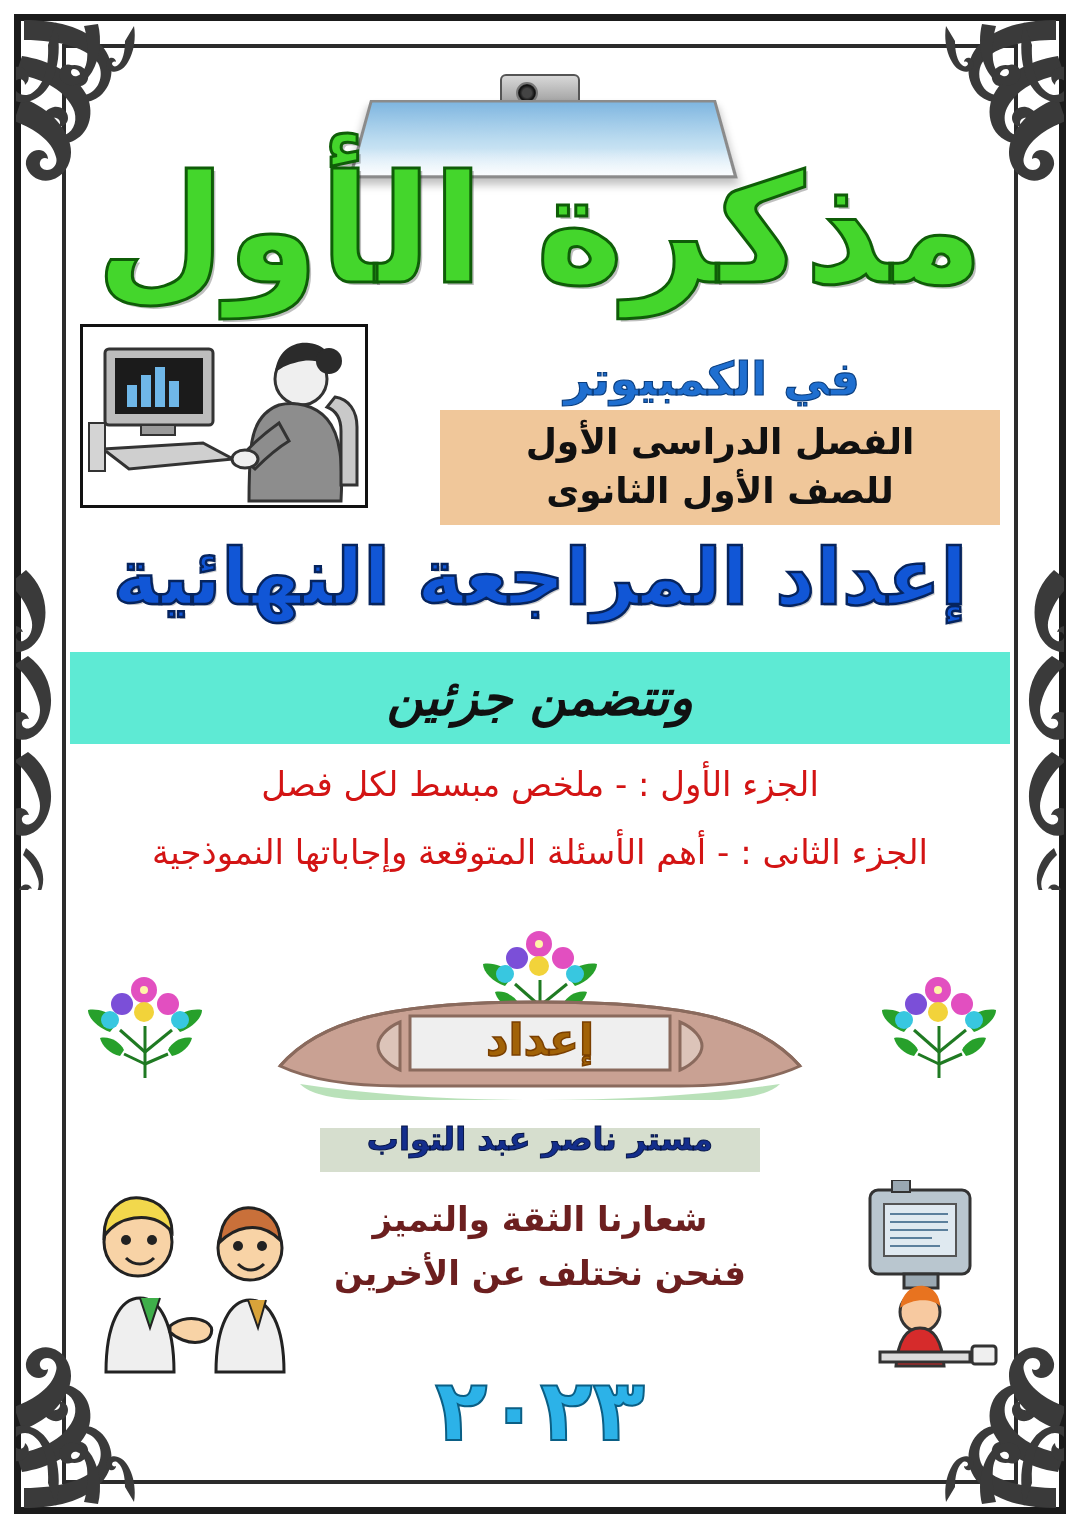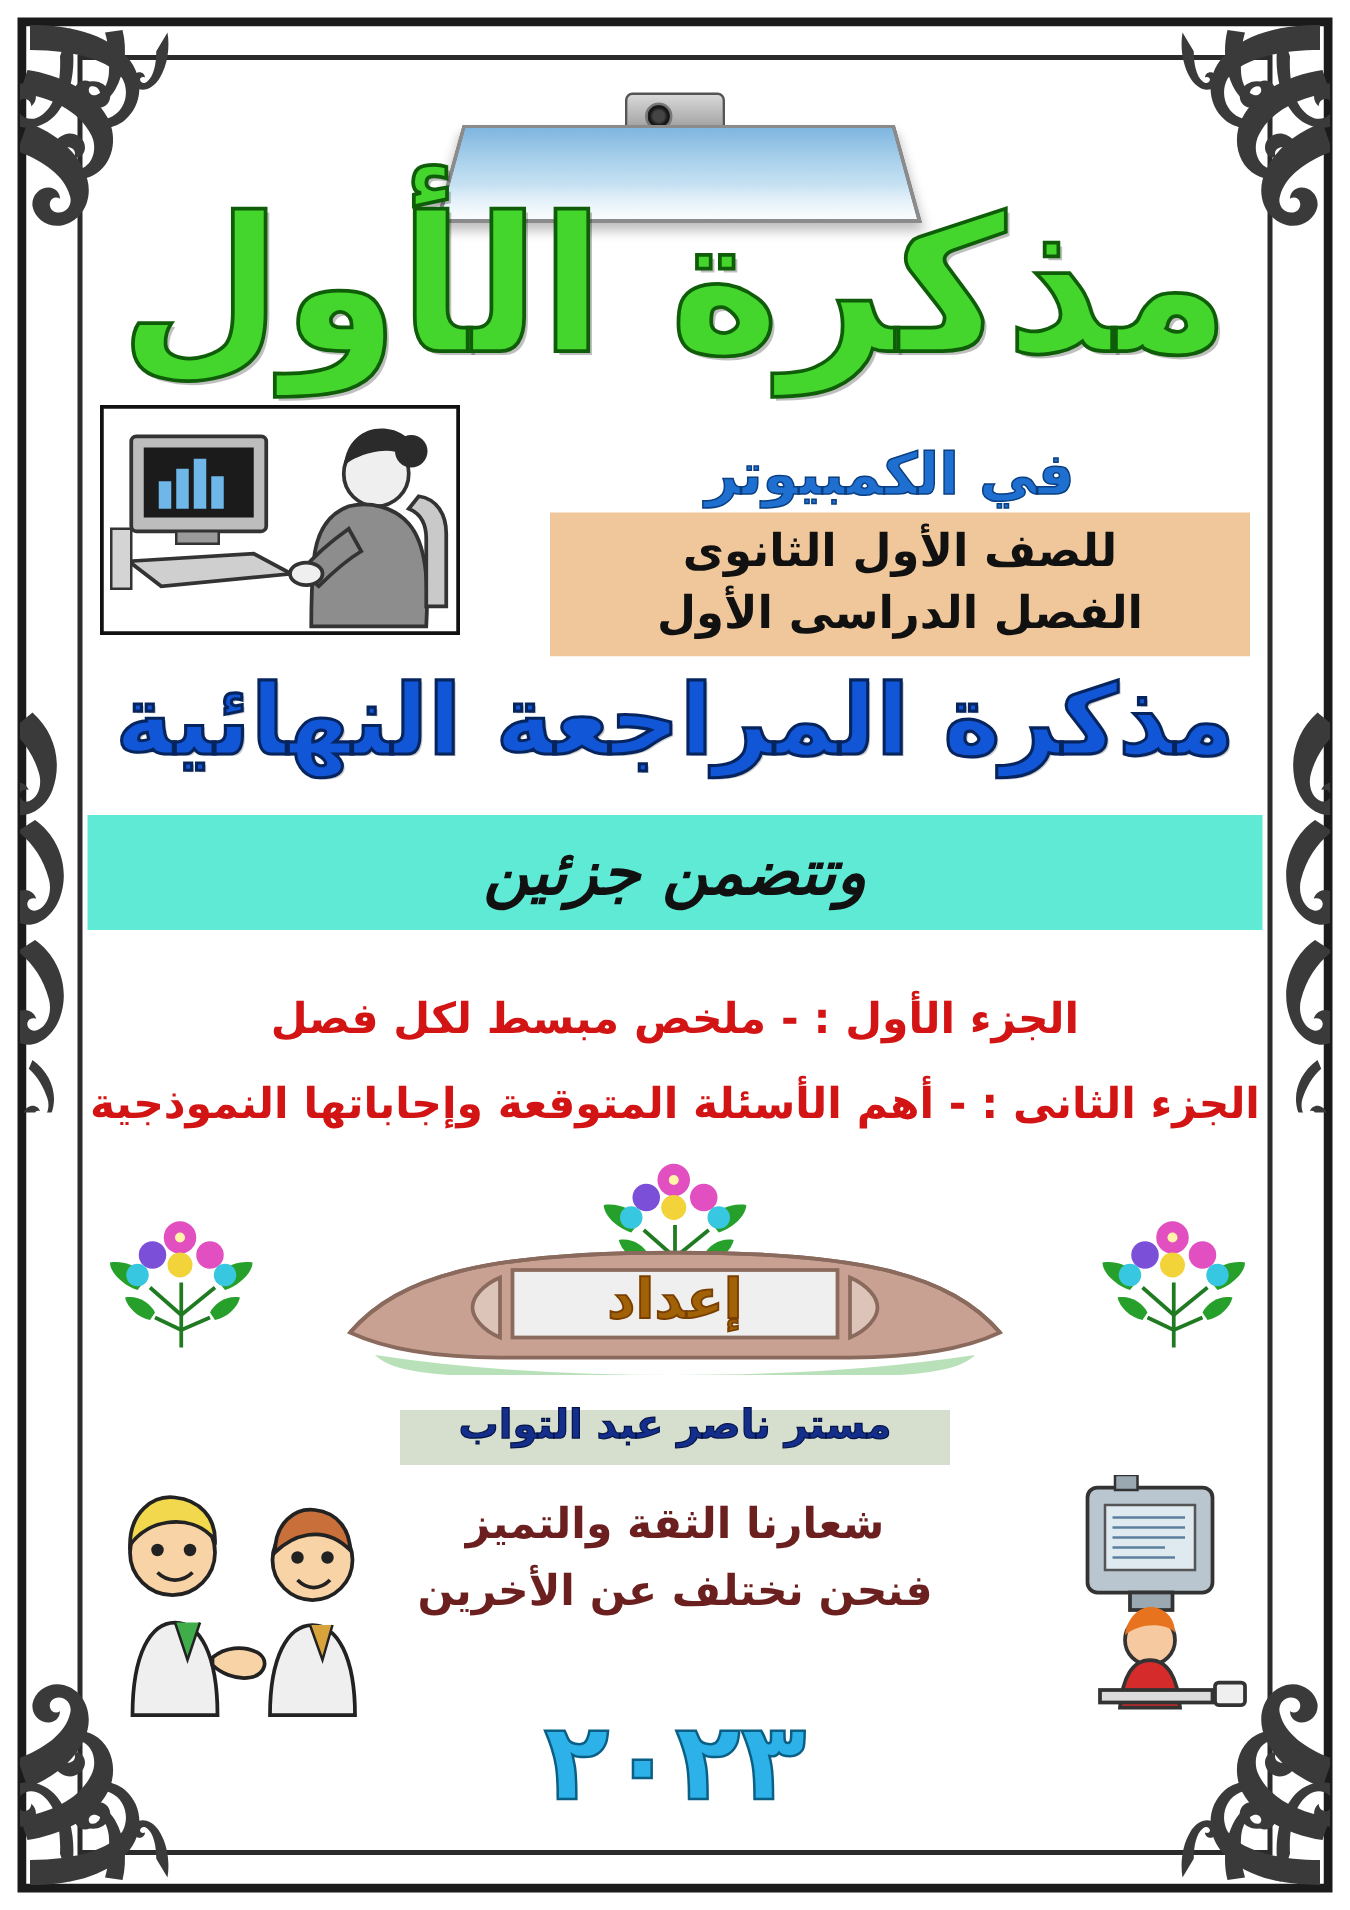--- a/index.html
+++ b/index.html
@@ -194,24 +194,24 @@
     justify-content: center;
     font-size: 50px;
     font-weight: bold;
     color: #111;
     font-style: italic;
   }
 
   
   .parts {
     position: absolute;
-    top: 743px;
+    top: 712px;
     left: 0; right: 0;
     color: #d31414;
-    font-weight: bold;
+    font-weight: normal;
   }
   .part-row {
     text-align: center;
     font-size: 34px;
     margin-bottom: 28px;
     letter-spacing: .5px;
   }
 
   
   .flower { position: absolute; width: 130px; height: 120px; }
@@ -408,25 +408,25 @@
         <path d="M196 96c-14 10-28 22-38 34l14 12c12-12 24-22 34-28z" fill="#8d8d8d" stroke="#333" stroke-width="3"></path>
         <ellipse cx="162" cy="132" rx="13" ry="9" fill="#efefef" stroke="#333" stroke-width="3"></ellipse>
 
         <path d="M252 70c14 2 22 14 22 30v58h-16V104c0-12-4-20-14-24z" fill="#c9c9c9" stroke="#333" stroke-width="3"></path>
       </svg>
     </div>
 
     <div class="subject-line">في الكمبيوتر</div>
 
     <div class="grade-band">
+      <div>الفصل الدراسى الأول</div>
       <div>للصف الأول الثانوى</div>
-      <div>الفصل الدراسى الأول</div>
-    </div>
-
-    <div class="revision-title">مذكرة المراجعة النهائية</div>
+    </div>
+
+    <div class="revision-title">إعداد المراجعة النهائية</div>
 
     <div class="includes-band">وتتضمن جزئين</div>
 
     <div class="parts">
       <div class="part-row">الجزء الأول : - ملخص مبسط لكل فصل</div>
       <div class="part-row">الجزء الثانى : - أهم الأسئلة المتوقعة وإجاباتها النموذجية</div>
     </div>
 
     <div class="flower flower-center">
       <svg viewBox="0 0 130 120">

